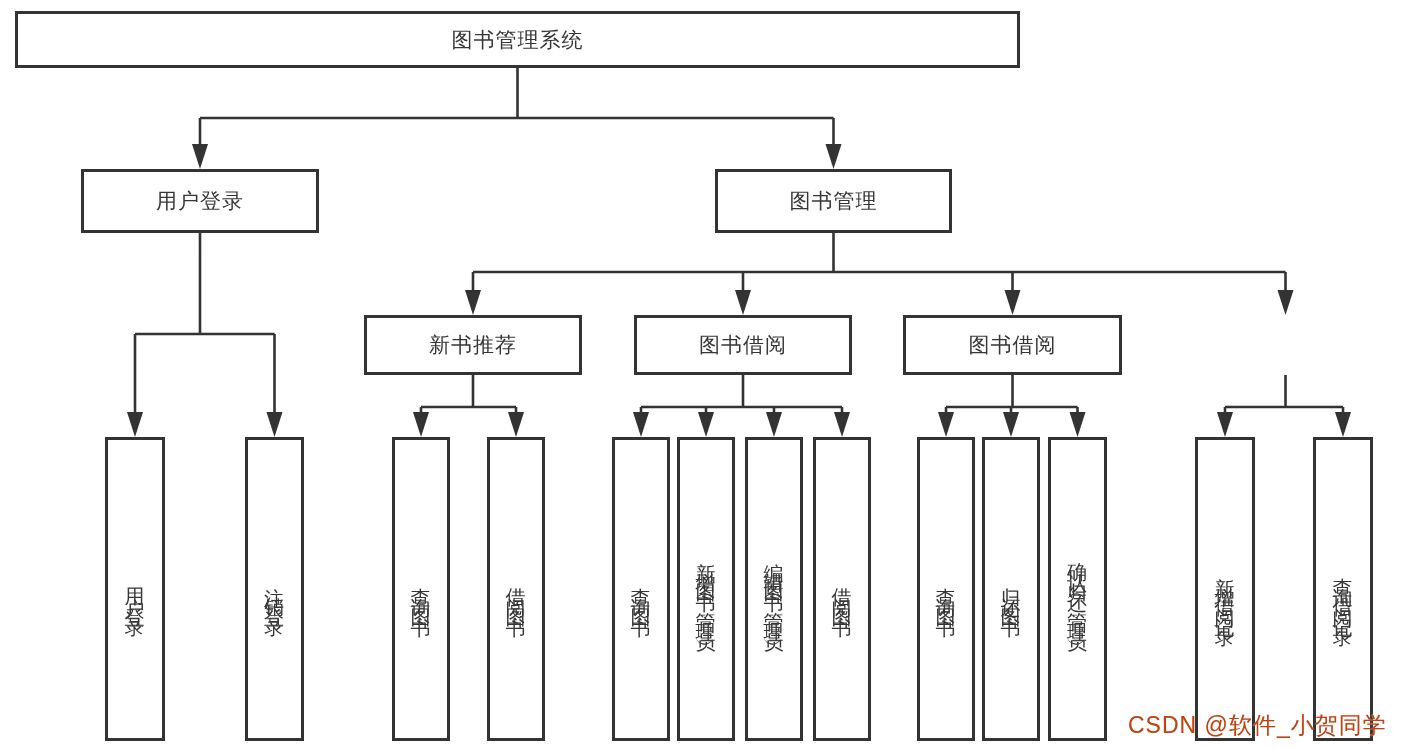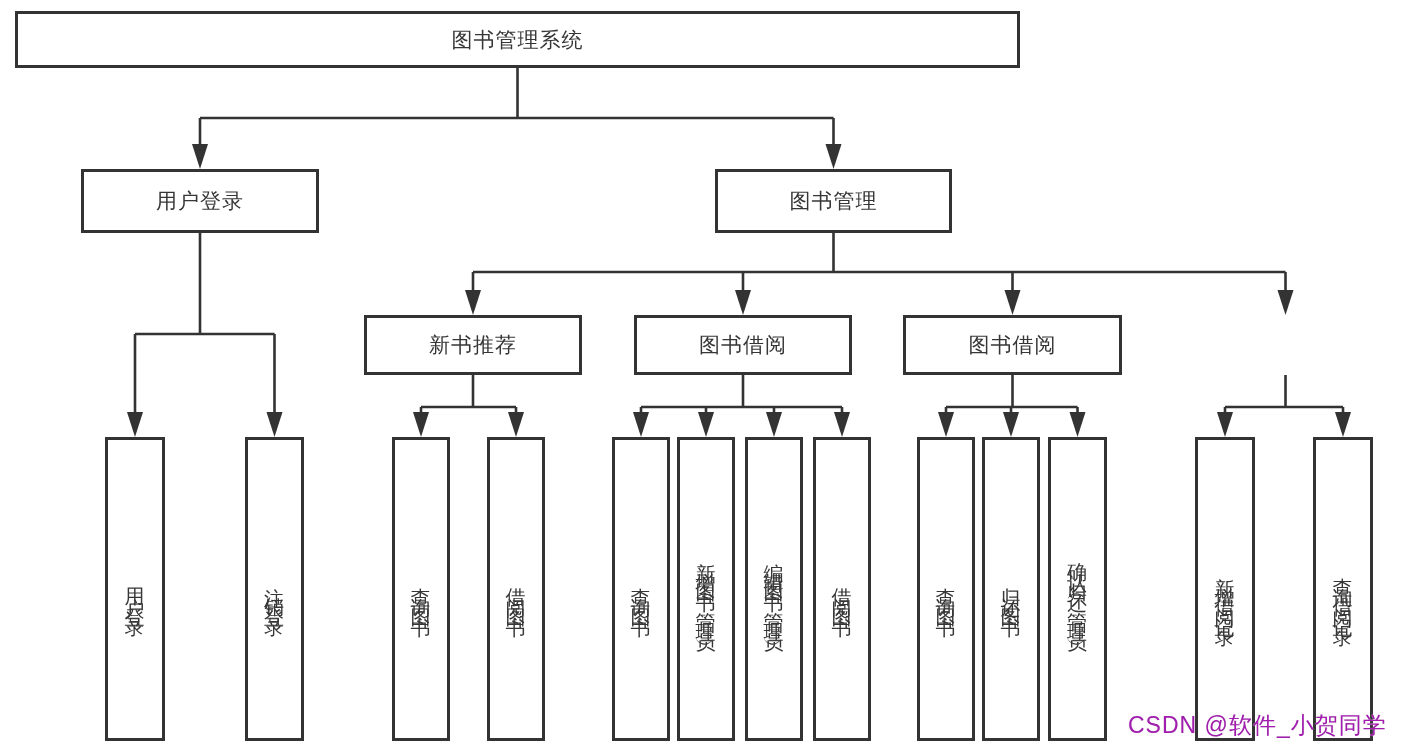--- a/index.html
+++ b/index.html
@@ -13,21 +13,21 @@
   }
   .hbox{font-size:21px;letter-spacing:1px;}
   .vbox{
     font-size:20px;
     writing-mode:vertical-rl;text-orientation:upright;
     letter-spacing:10px;line-height:1.0;
     padding-top:6px;
   }
   .watermark{
     position:absolute;z-index:3;left:1128px;top:710px;width:270px;
-    font-size:23px;color:#a21caf;letter-spacing:1px;white-space:nowrap;
+    font-size:23px;color:#c2410c;letter-spacing:1px;white-space:nowrap;
     text-shadow:0 0 1px #d9d9d9;
   }
 </style>
 </head>
 <body>
 
 <div id="stage">
 
   <svg id="connectors" width="1405" height="747" viewBox="0 0 1405 747">
     <g stroke="#333333" stroke-width="2.6" fill="none">

